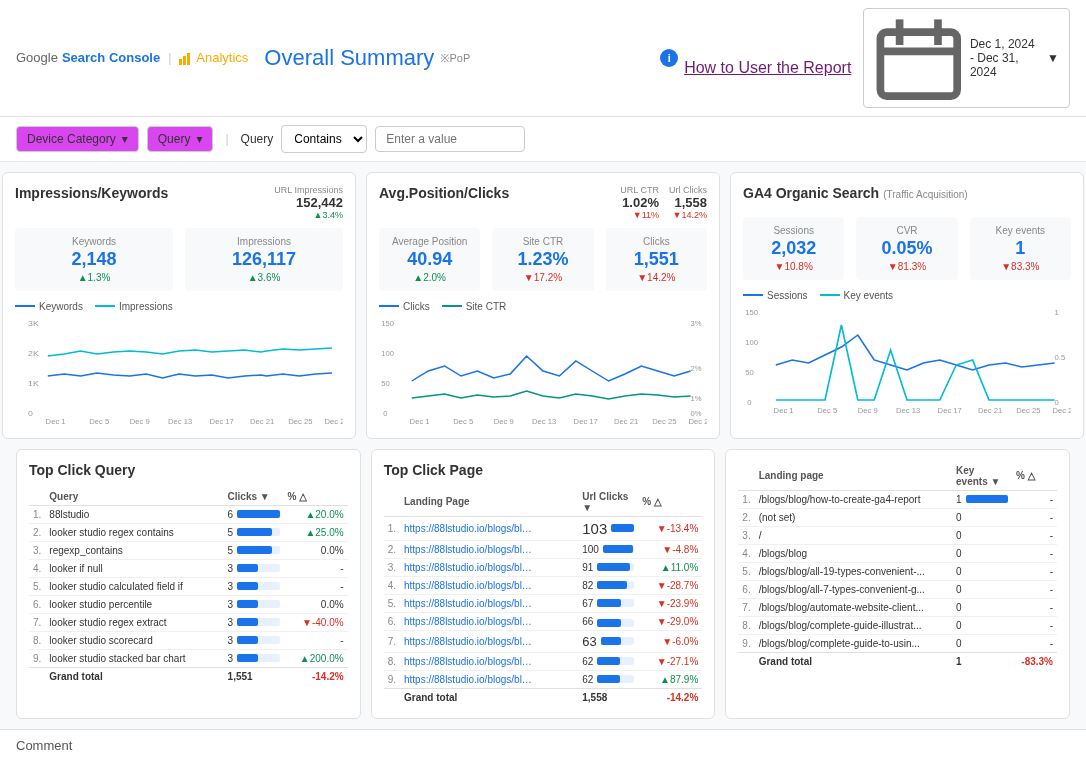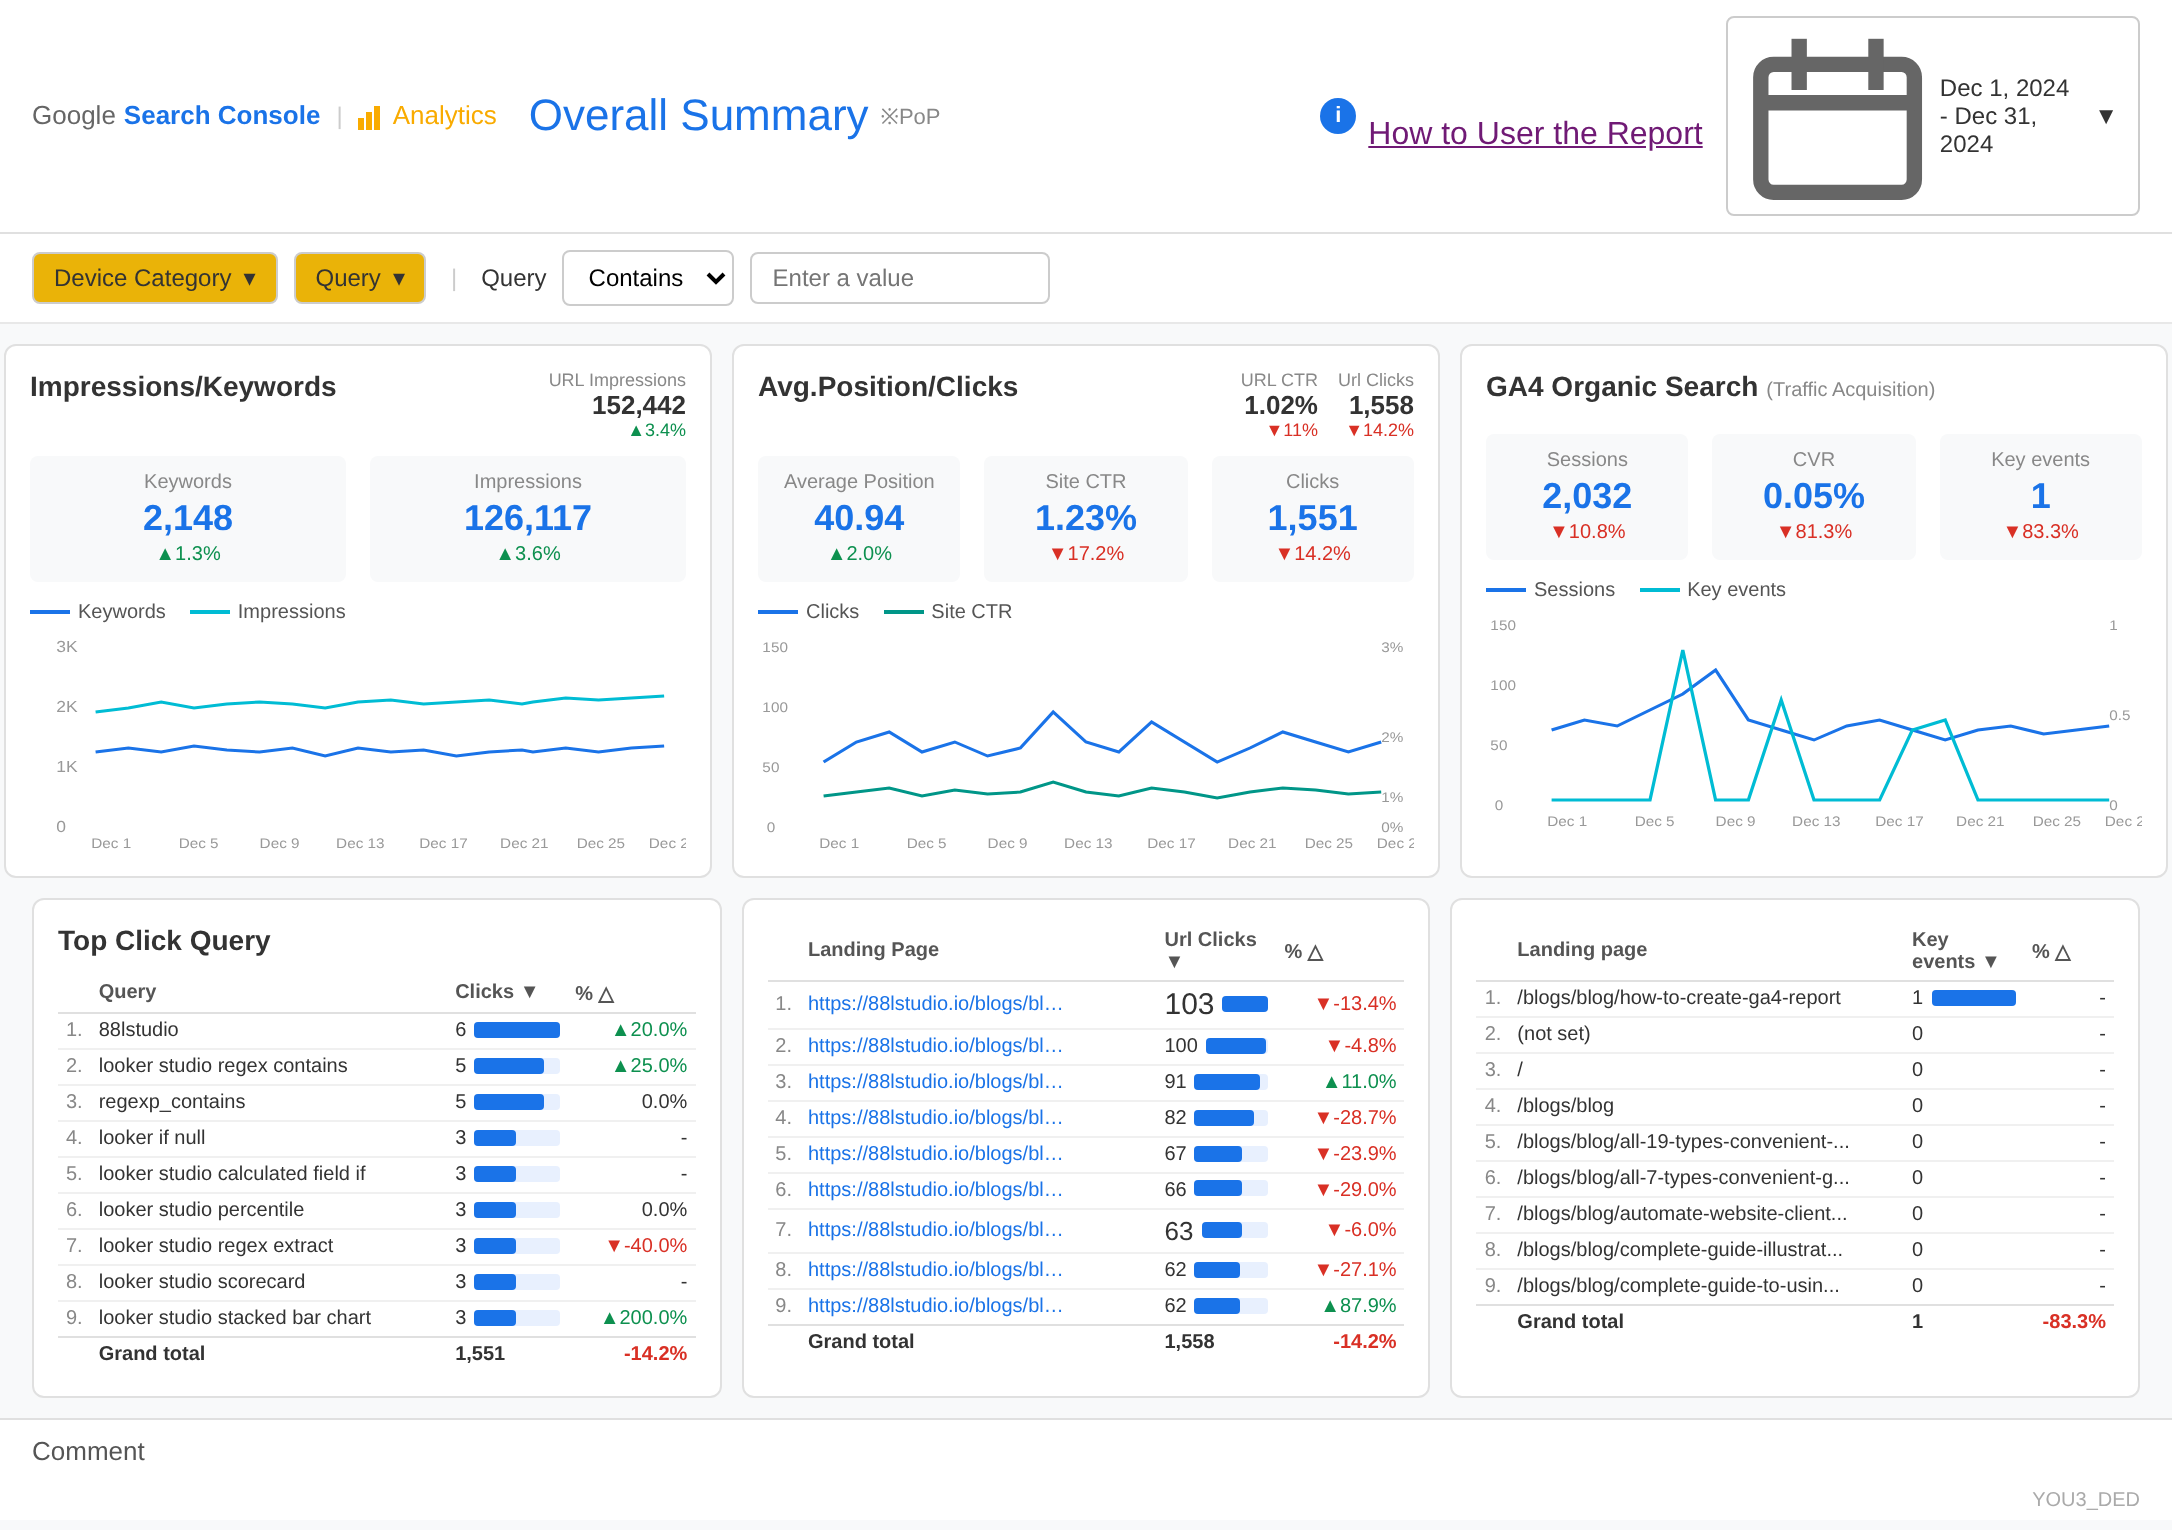--- a/index.html
+++ b/index.html
@@ -14,21 +14,21 @@
     .logo-analytics { color: #f9ab00; font-size: 13px; display: flex; align-items: center; gap: 3px; }
     .page-title { font-size: 22px; font-weight: 400; color: #1a73e8; display: flex; align-items: center; gap: 6px; }
     .pop-badge { font-size: 11px; color: #888; }
     
     .header-right { display: flex; align-items: center; gap: 12px; }
     .help-link { color: #701a75; text-decoration: underline; font-size: 16px; display: flex; align-items: center; gap: 4px; margin-top: 20px; }
     .info-icon { width: 18px; height: 18px; background: #1a73e8; border-radius: 50%; color: #fff; font-size: 11px; font-weight: bold; display: inline-flex; align-items: center; justify-content: center; }
     .date-range { display: flex; align-items: center; gap: 6px; border: 1px solid #ccc; border-radius: 4px; padding: 4px 10px; background: #fff; font-size: 12px; color: #333; cursor: pointer; }
     
     .filters { display: flex; align-items: center; gap: 8px; padding: 8px 16px; background: #fff; border-bottom: 1px solid #e8e8e8; }
-    .filter-dropdown { border: 1px solid #ccc; border-radius: 4px; padding: 5px 10px; background: #eab308; font-size: 12px; cursor: pointer; display: flex; align-items: center; gap: 6px; }
+    .filter-dropdown { border: 1px solid #ccc; border-radius: 4px; padding: 5px 10px; background: #d946ef; font-size: 12px; cursor: pointer; display: flex; align-items: center; gap: 6px; }
     .query-label { font-size: 12px; color: #333; }
     .query-select { border: 1px solid #ccc; border-radius: 4px; padding: 5px 8px; background: #fff; font-size: 12px; }
     .query-input { border: 1px solid #ccc; border-radius: 4px; padding: 5px 10px; width: 150px; font-size: 12px; color: #999; }
     
     .main-grid { display: grid; grid-template-columns: 1fr 1fr 1fr; gap: 10px; padding: 10px 2px; }
     .card { background: #fff; border: 1px solid #e0e0e0; border-radius: 6px; padding: 12px; }
     .card-title { font-size: 14px; font-weight: bold; color: #333; margin-bottom: 8px; }
     
     .metrics-row { display: flex; gap: 12px; margin-bottom: 10px; }
     .metric-box { flex: 1; background: #f8f9fa; border-radius: 4px; padding: 8px; text-align: center; }
@@ -467,20 +467,21 @@
           <td></td>
           <td>Grand total</td>
           <td>1,551</td>
           <td class="pct-cell pct-down">-14.2%</td>
         </tr>
       </tfoot>
     </table>
   </div>
 
   <div class="table-card">
+    <div class="table-title">Top Click Page</div>
     <table>
       <thead>
         <tr>
           <th></th>
           <th>Landing Page</th>
           <th style="cursor:pointer;">Url Clicks ▼</th>
           <th>% △</th>
         </tr>
       </thead>
       <tbody id="page-tbody">
@@ -558,21 +559,21 @@
       </div>
     </td>
     <td class="pct-cell pct-down">▼-23.9%</td>
   </tr>
           <tr>
     <td class="rank-col">6.</td>
     <td>
               <a class="url-cell" href="#">https://88lstudio.io/blogs/blog/looker-st...</a>
             </td>
     <td class="bar-cell">
-      <div style="display:flex;align-items:flex-start;gap:4px;">
+      <div style="display:flex;align-items:flex-end;gap:4px;">
         <span style="font-size:10px;">66</span>
         <div class="bar-bg" style="flex:1">
                   <div class="bar-fill" style="width:64%"></div>
                 </div>
       </div>
     </td>
     <td class="pct-cell pct-down">▼-29.0%</td>
   </tr>
           <tr>
     <td class="rank-col">7.</td>

